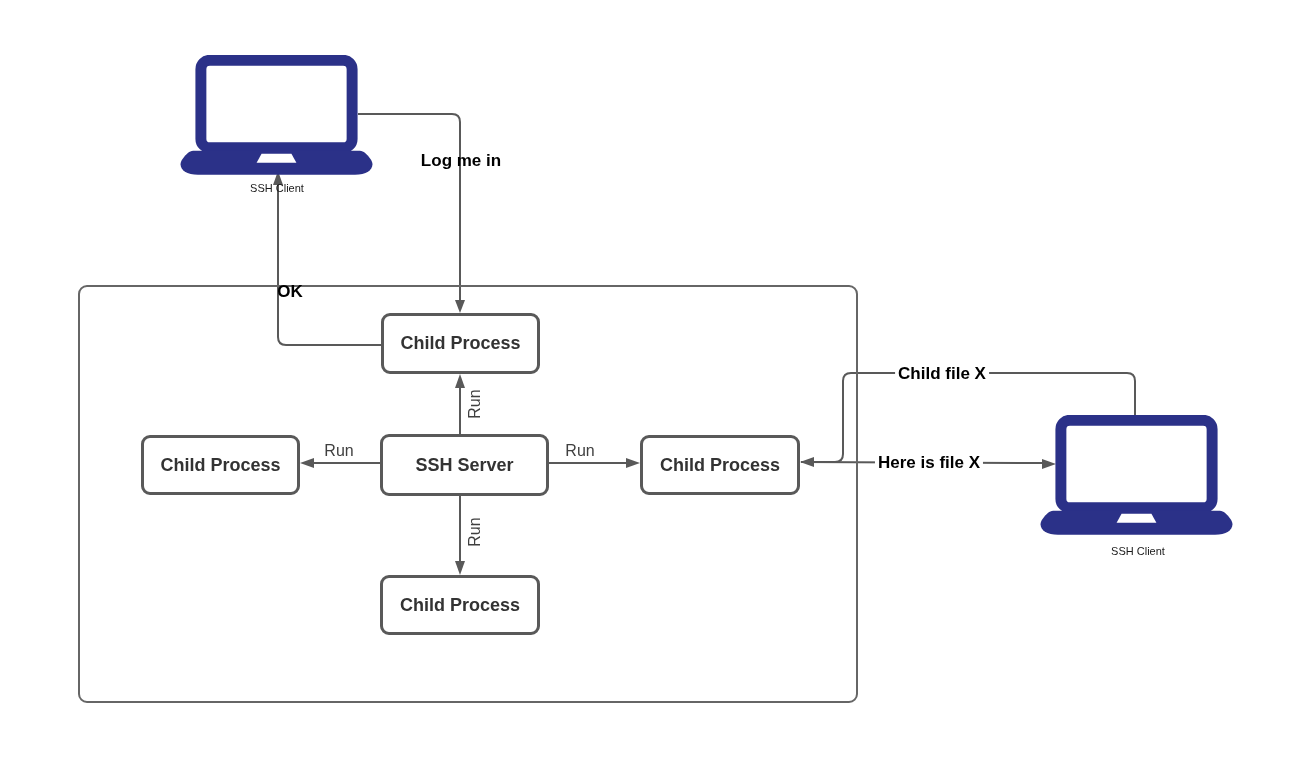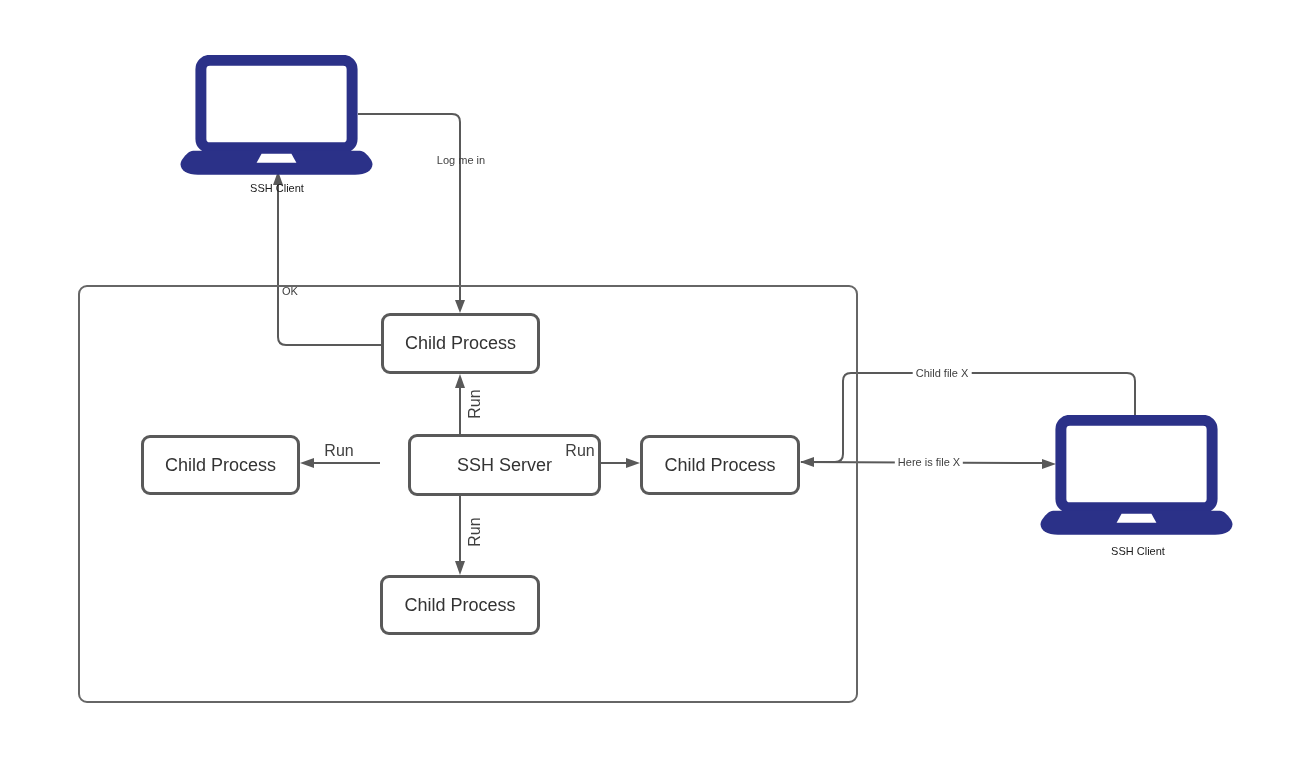--- a/index.html
+++ b/index.html
@@ -22,46 +22,46 @@
   .node {
     position: absolute;
     box-sizing: border-box;
     background: #ffffff;
     border: 3px solid #595959;
     border-radius: 9px;
     display: flex;
     align-items: center;
     justify-content: center;
     font-size: 18px;
-    font-weight: normal;
+    font-weight: bold;
     color: #333333;
     white-space: nowrap;
   }
   .node-child-top    { left: 381px; top: 313px; width: 159px; height: 61px; }
   .node-child-left   { left: 141px; top: 435px; width: 159px; height: 60px; }
-  .node-server       { left: 380px; top: 434px; width: 193px; height: 62px; margin-left: 28px; }
+  .node-server       { left: 380px; top: 434px; width: 169px; height: 62px; }
   .node-child-right  { left: 640px; top: 435px; width: 160px; height: 60px; }
   .node-child-bottom { left: 380px; top: 575px; width: 160px; height: 60px; }
 
   .container-box {
     position: absolute;
     left: 78px; top: 285px;
     width: 780px; height: 418px;
     box-sizing: border-box;
     border: 2px solid #666666;
     border-radius: 9px;
     background: transparent;
   }
 
   .edge-label {
     position: absolute;
     transform: translate(-50%, -50%);
-    font-size: 11px;
-    font-weight: normal;
-    color: #404040;
+    font-size: 17px;
+    font-weight: bold;
+    color: #000000;
     white-space: nowrap;
     line-height: 1;
   }
   .edge-label.plain {
     font-weight: normal;
     font-size: 16px;
     color: #404040;
   }
   .edge-label.whitebg {
     background: #ffffff;

